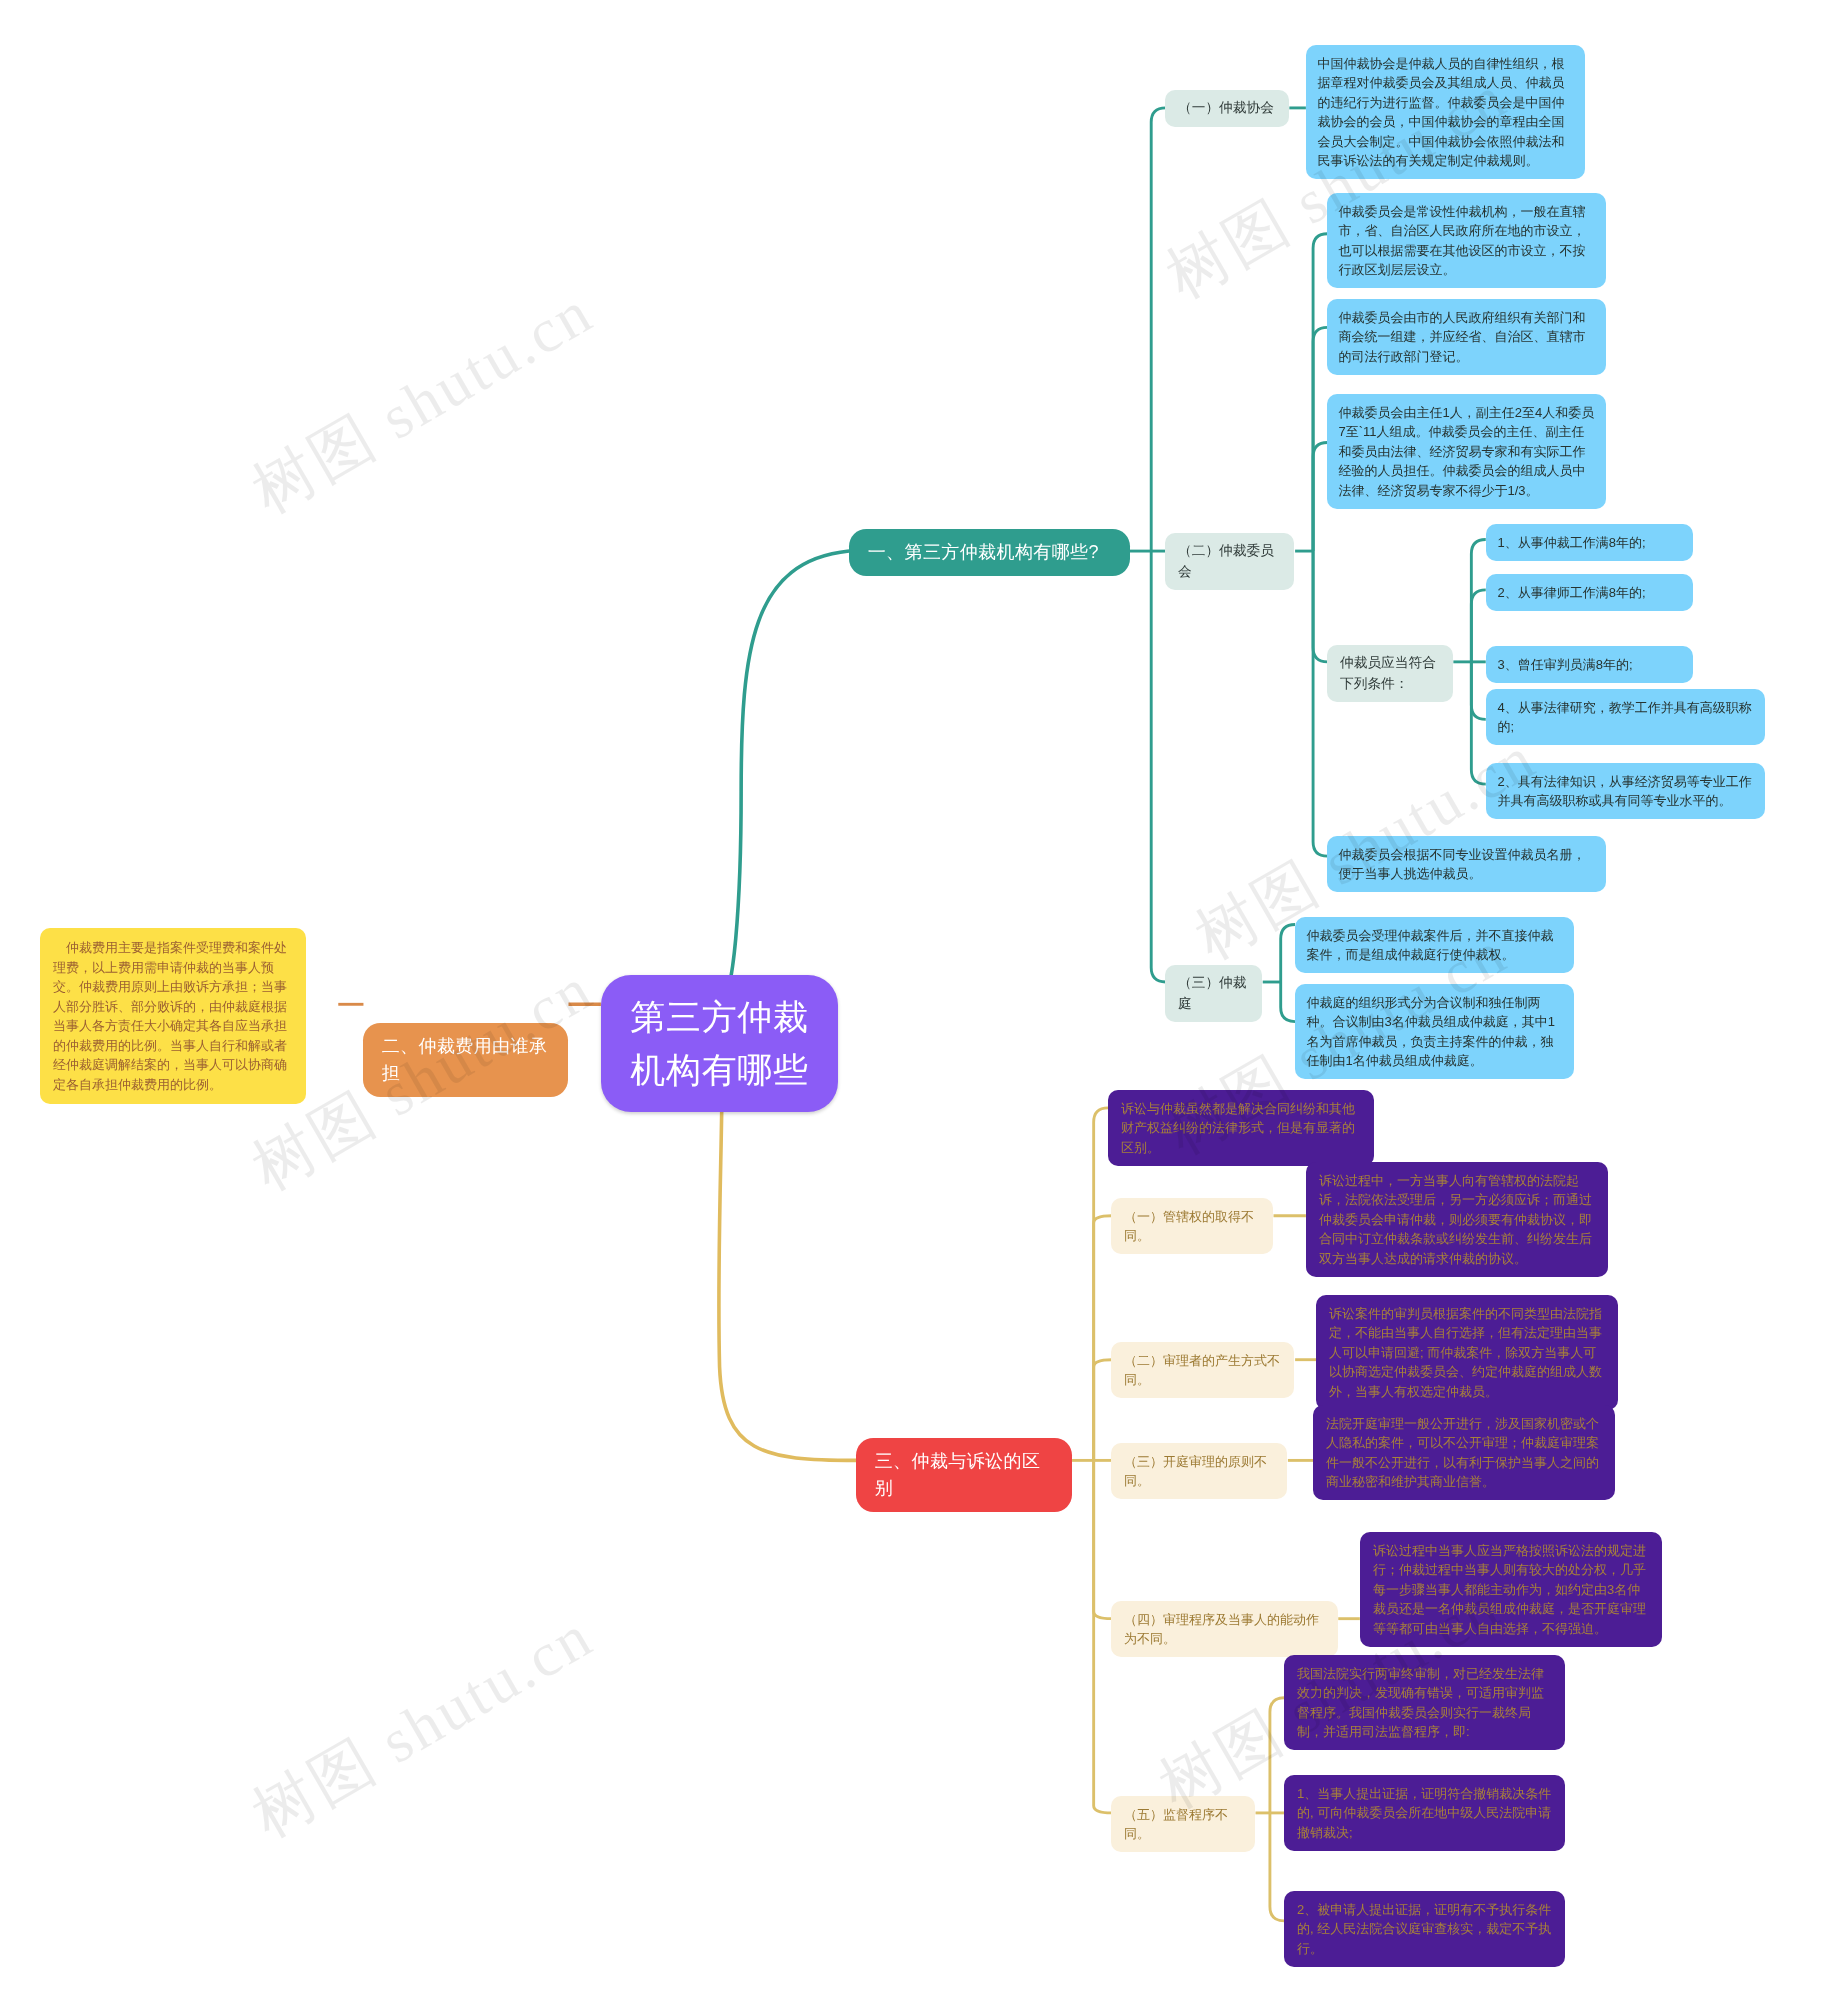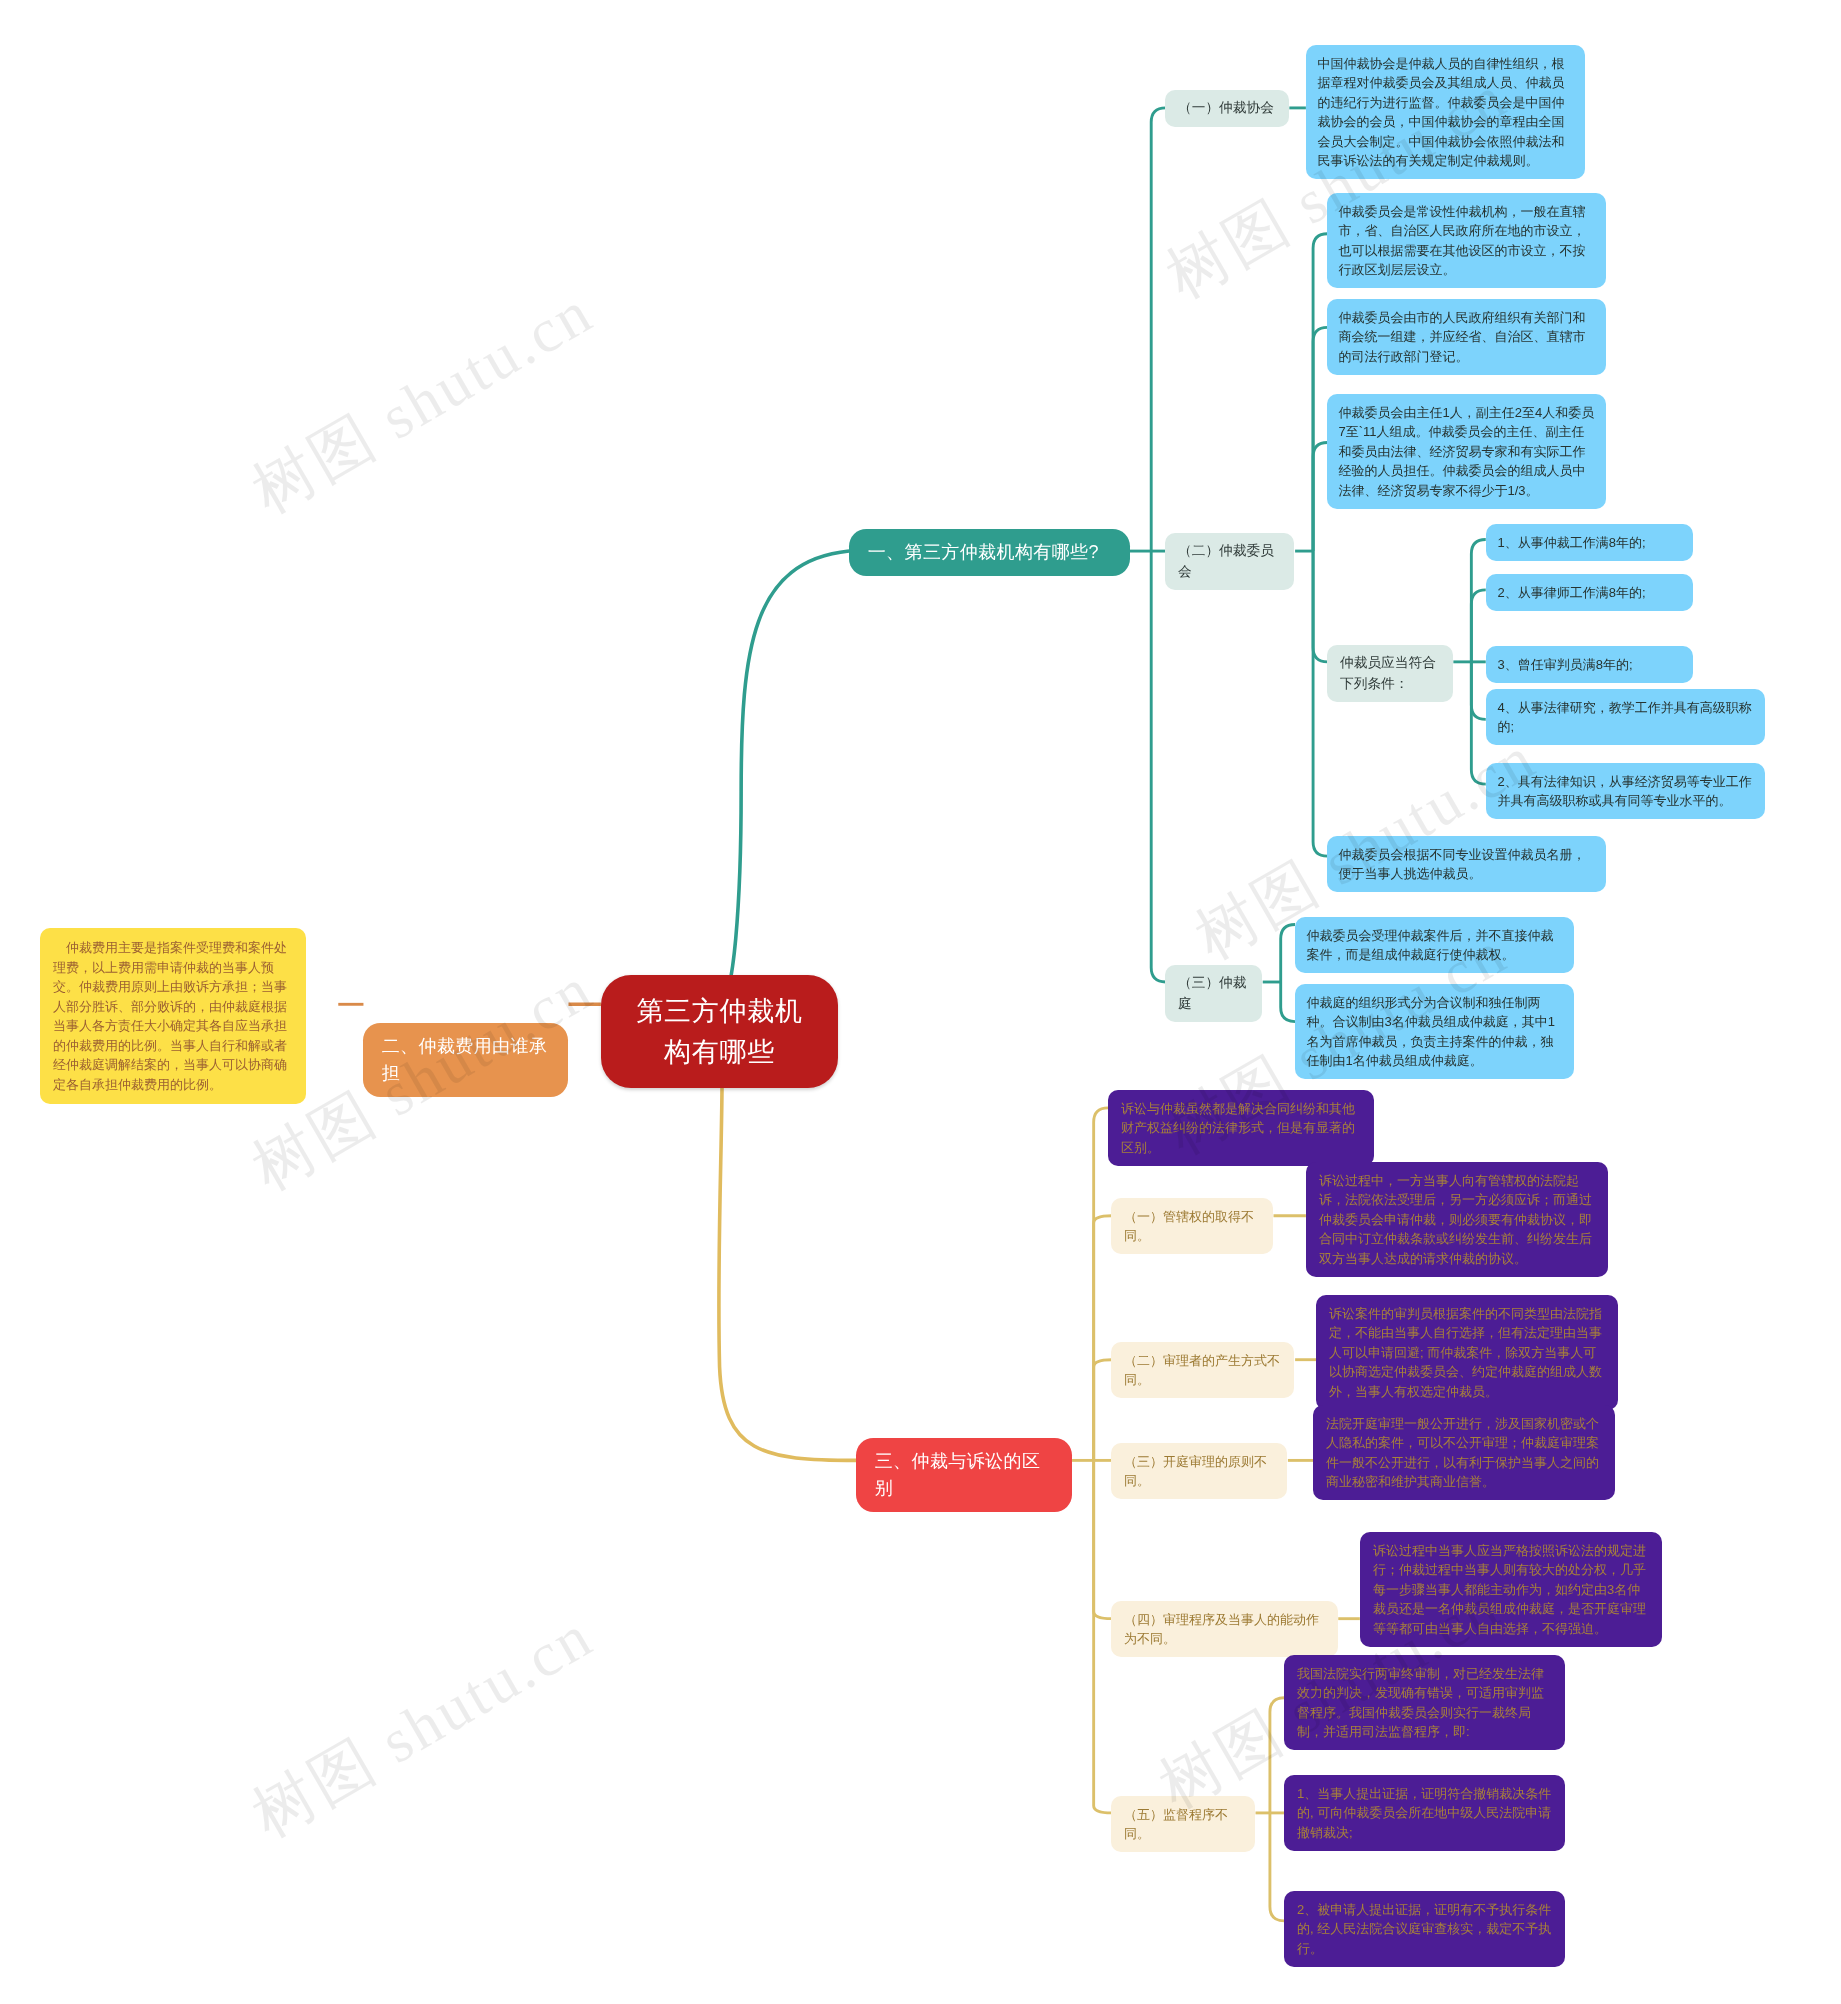--- a/index.html
+++ b/index.html
@@ -43,23 +43,23 @@
   .node {
     position: absolute;
     box-sizing: border-box;
     z-index: 3;
     border-radius: 10px;
     line-height: 1.5;
     white-space: pre-wrap;
     word-break: break-all;
   }
   .root {
-    background: #b91c1c;
-    color: #ffffff;
-    font-size: 27px;
+    background: #8b5cf6;
+    color: #ffffff;
+    font-size: 35px;
     border-radius: 30px;
     padding: 16px 28px;
     text-align: center;
     letter-spacing: 0.7px;
     box-shadow: 0 1.4px 3.6px rgba(0,0,0,0.18);
   }
   .b1 { 
     background: #2f9d8e;
     color: #ffffff;
     font-size: 18px;

